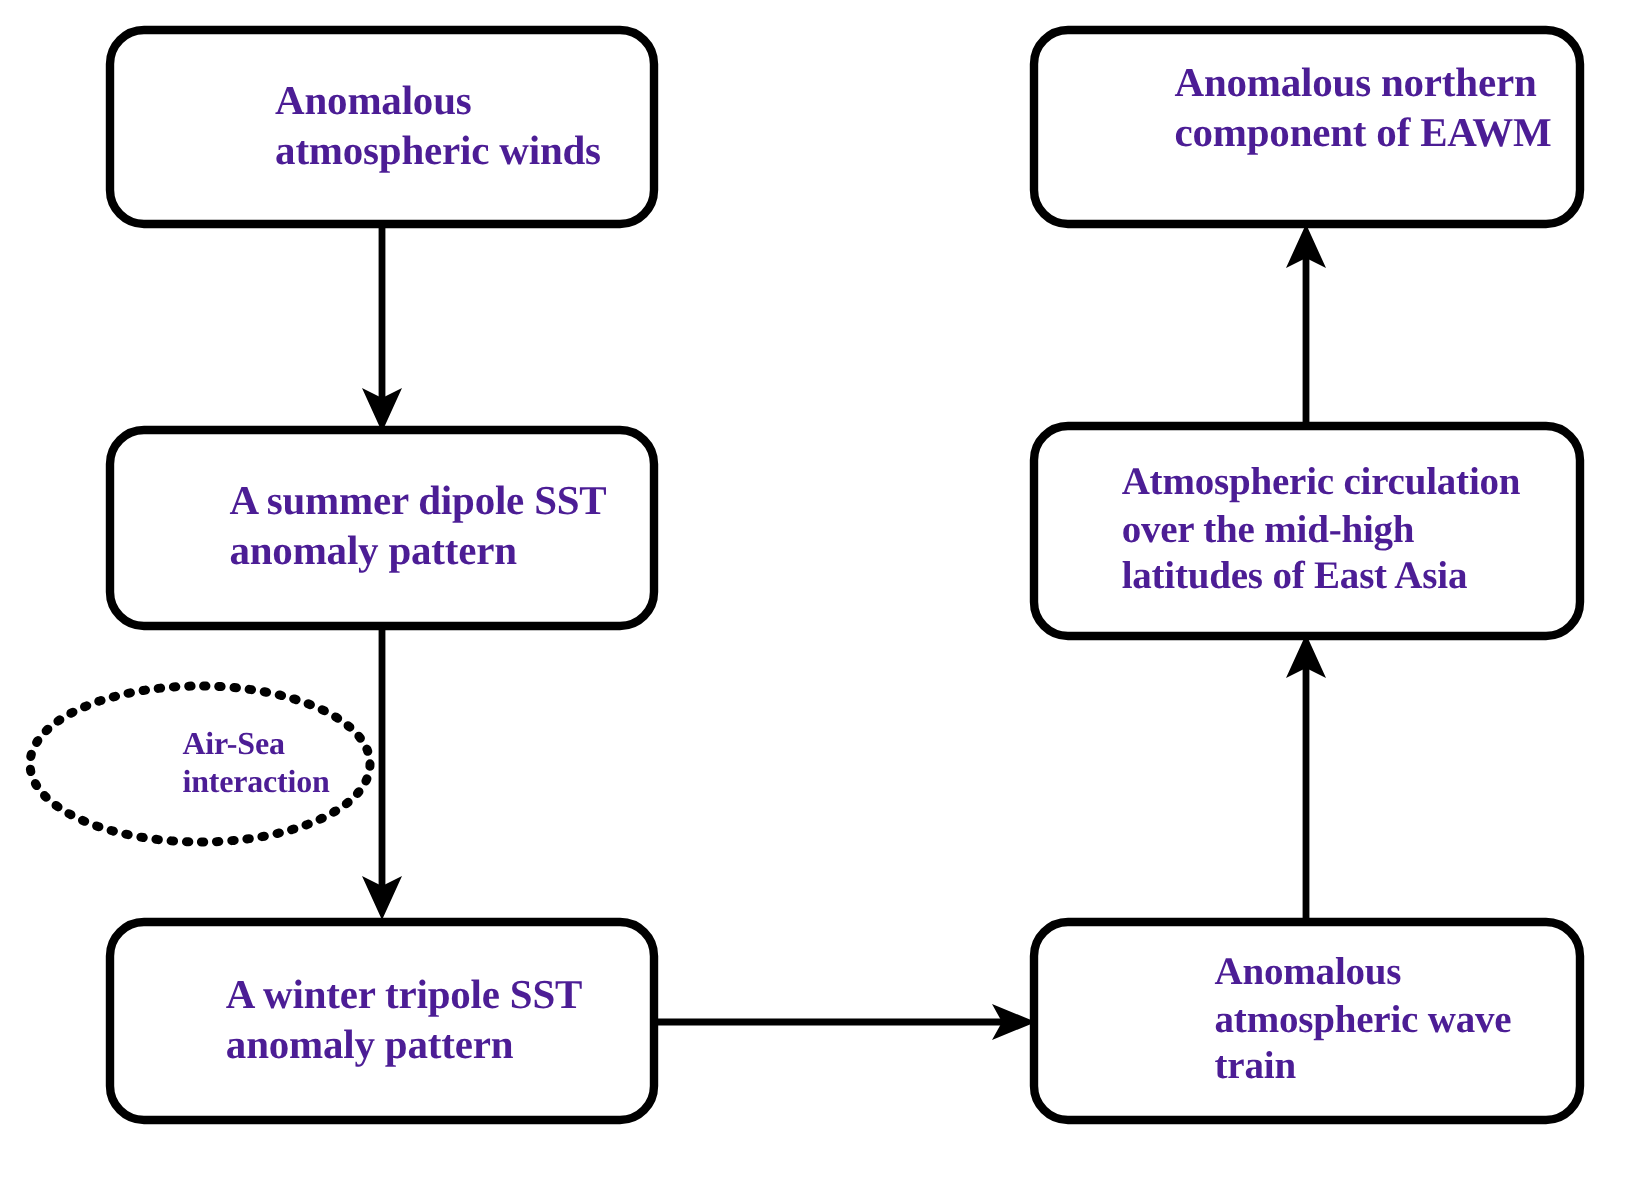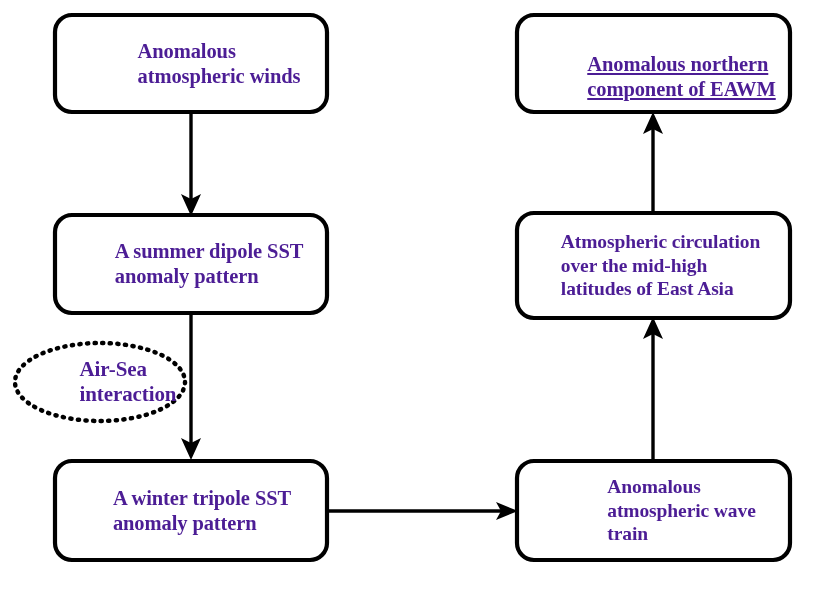--- a/index.html
+++ b/index.html
@@ -52,21 +52,21 @@
     font-weight: bold;
     color: #4c1d95;
     font-family: "Liberation Serif", "DejaVu Serif", serif;
     letter-spacing: -0.1px;
     line-height: 1.22;
     pointer-events: none;
     margin-left: 28px;
   }
   .label-box   { font-size: 20.5px; }
   .label-box3  { font-size: 19.5px; line-height: 1.2; }
-  .label-ellipse { font-size: 21px; line-height: 1.2; }
+  .label-ellipse { font-size: 16px; line-height: 1.2; }
 </style>
 </head>
 <body>
 
 <div id="diagram-root">
 
   <svg id="flow-svg" viewBox="0 0 820 595">
 
     <g>
       <line class="conn-line" x1="191" y1="112" x2="191" y2="205"></line>
@@ -109,19 +109,19 @@
   </svg>
 
   <div class="node-label label-box" style="left:55px; top:15px; width:272px; height:97px;">Anomalous<br>atmospheric winds</div>
 
   <div class="node-label label-box" style="left:45px; top:215px; width:272px; height:98px;">A summer dipole SST<br>anomaly pattern</div>
 
   <div class="node-label label-ellipse" style="left:15px; top:343px; width:170px; height:78px;">Air-Sea<br>interaction</div>
 
   <div class="node-label label-box" style="left:38px; top:461px; width:272px; height:99px;">A winter tripole SST<br>anomaly pattern</div>
 
-  <div class="node-label label-box" style="left:517px; top:28px; width:273px; height:97px;text-decoration:underline;">Anomalous northern<br>component of EAWM</div>
+  <div class="node-label label-box" style="left:517px; top:6px; width:273px; height:97px;">Anomalous northern<br>component of EAWM</div>
 
   <div class="node-label label-box3" style="left:496px; top:213px; width:273px; height:105px;">Atmospheric circulation<br>over the mid-high<br>latitudes of East Asia</div>
 
   <div class="node-label label-box3" style="left:517px; top:461px; width:273px; height:99px;">Anomalous<br>atmospheric wave<br>train</div>
 
 </div>
 
 </body></html>

